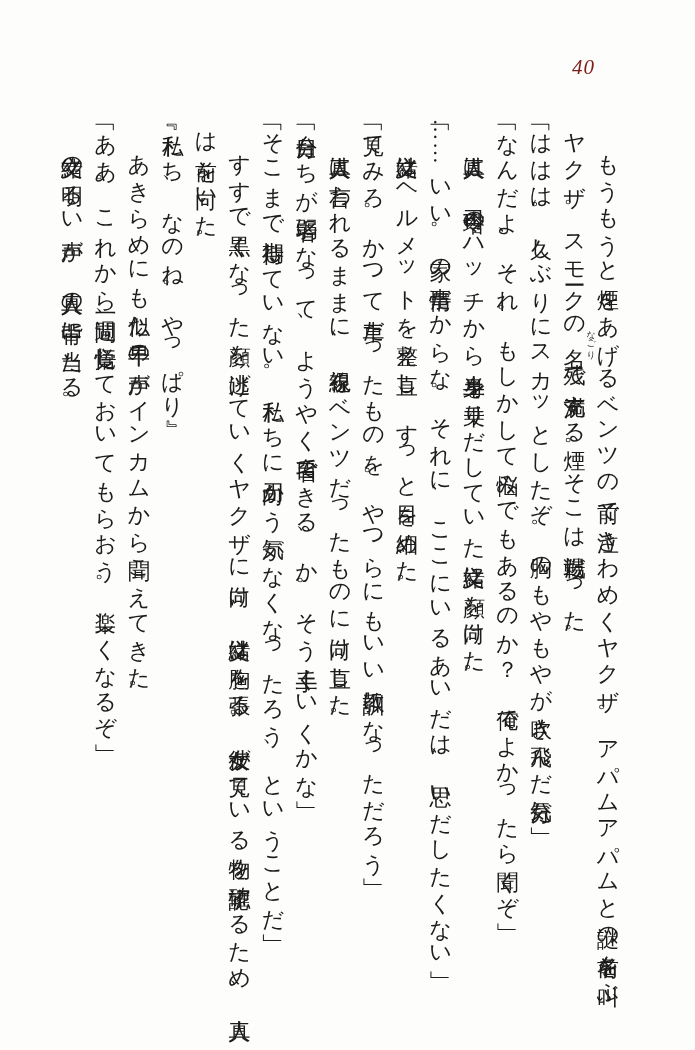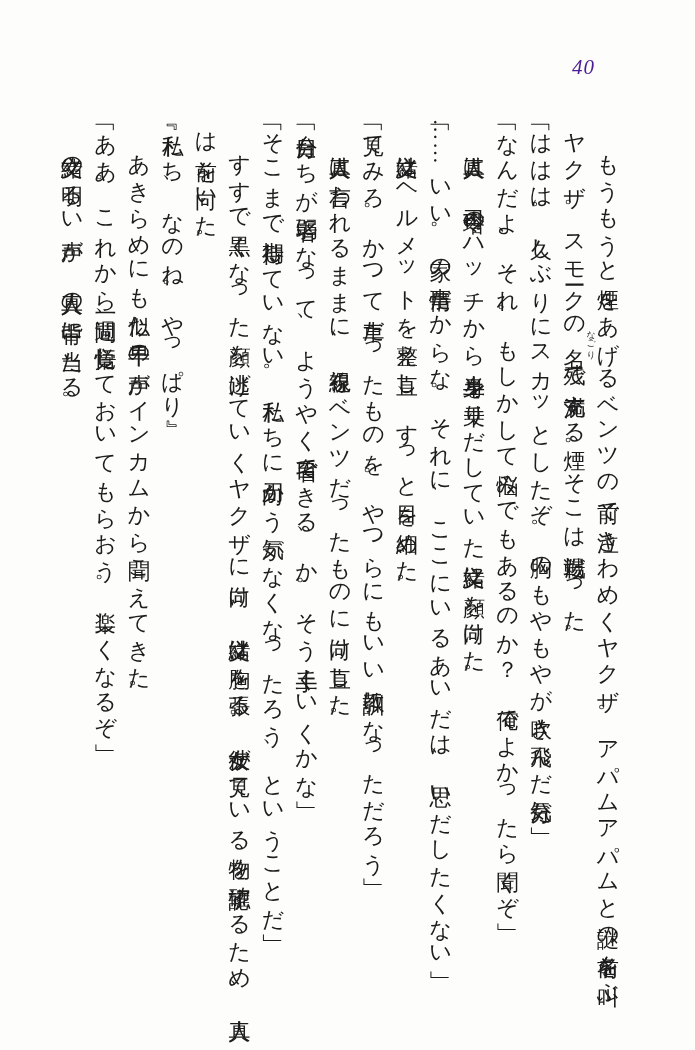--- a/index.html
+++ b/index.html
@@ -15,21 +15,21 @@
     background: #fdfdfc;
     overflow: hidden;
     font-family: "Liberation Serif", "DejaVu Serif", serif;
   }
   .page-number {
     position: absolute;
     top: 55px;
     left: 572px;
     font-style: italic;
     font-size: 21px;
-    color: #4c1d95;
+    color: #7f1d1d;
     letter-spacing: 1px;
   }
   .text-columns {
     position: absolute;
     top: 117px;
     right: 70px;
     width: 572px;
     height: 896px;
     writing-mode: vertical-rl;
     -webkit-writing-mode: vertical-rl;

